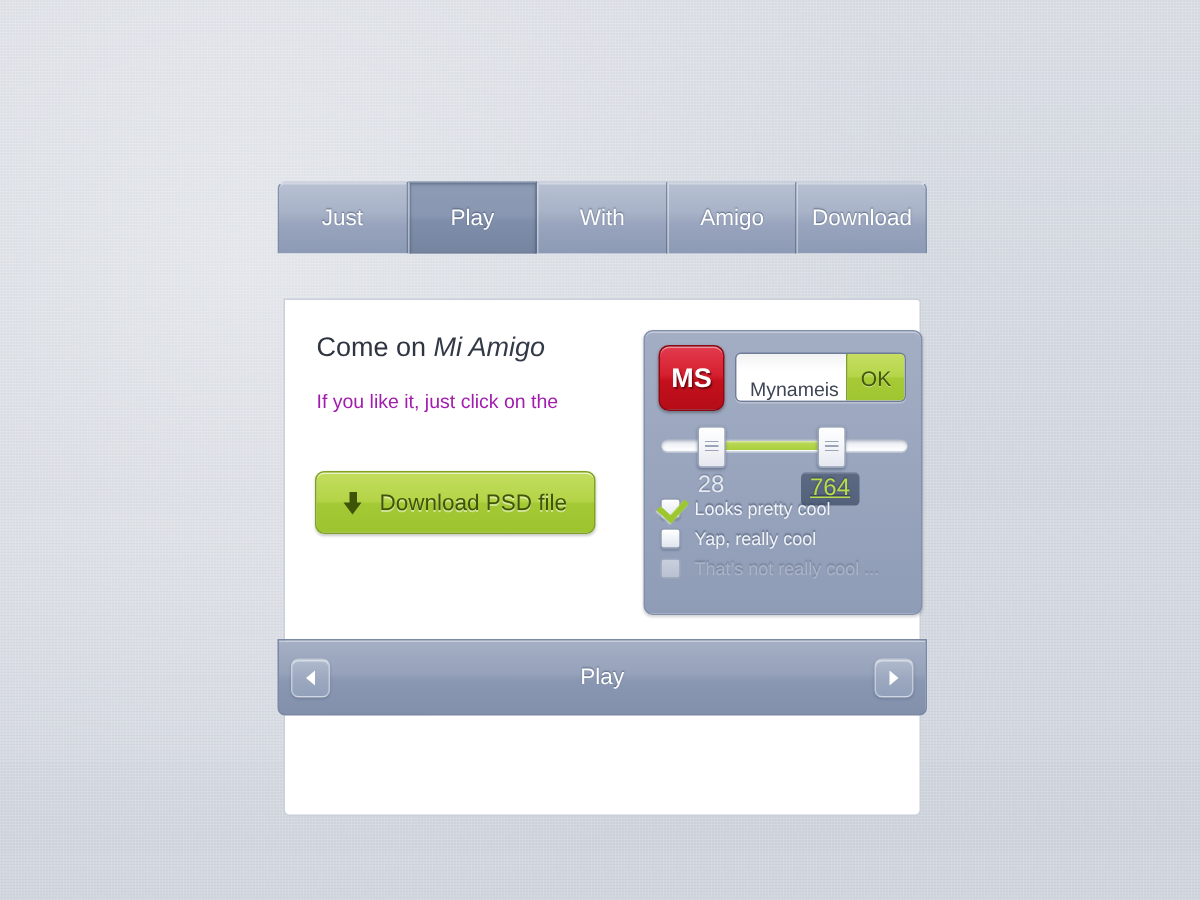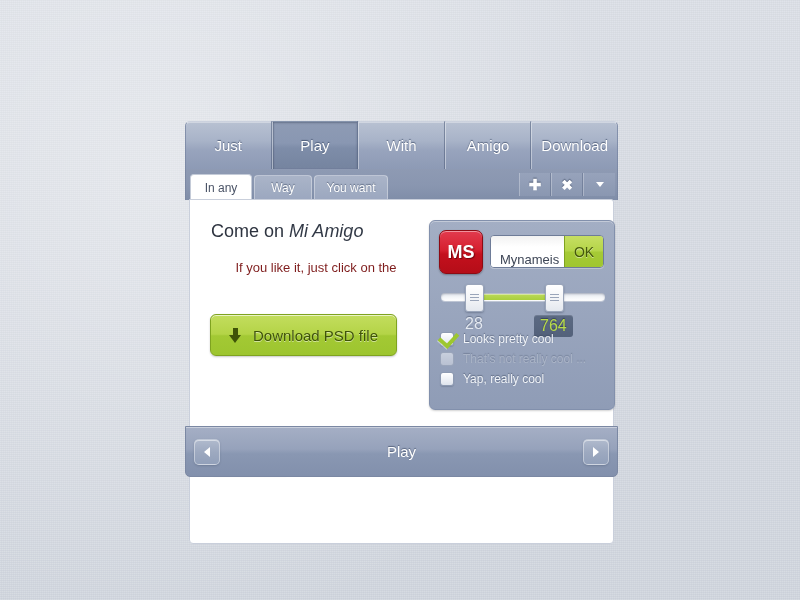--- a/index.html
+++ b/index.html
@@ -126,22 +126,21 @@
   }
   .headline b { font-weight: normal; }
   .headline i { font-style: italic; font-weight: normal; color: #333a47; }
 
   .bodytext {
     position: absolute;
     left: 21px; top: 58px;
     width: 210px;
     font-size: 13px;
     line-height: 19px;
-    color: #7f1d1d;
-    text-align: center;
+    color: #a21caf;
   }
 
   .btn-download {
     position: absolute;
     left: 20px; top: 114px;
     width: 187px; height: 42px;
     border-radius: 6px;
     background: linear-gradient(180deg, #c3dd5e 0%, #b4d447 48%, #a3c934 52%, #9dc52f 100%);
     border: 1px solid #7fa320;
     box-shadow: inset 0 1px 0 rgba(255,255,255,0.65), 0 1px 2px rgba(0,0,0,0.22);
@@ -430,41 +429,20 @@
       <span>With</span>
     </div>
     <div class="maintab">
       <span>Amigo</span>
     </div>
     <div class="maintab">
       <span>Download</span>
     </div>
   </div>
 
-  <div class="subtabbar">
-    <div class="subtab active" style="left:4px; width:62px;">
-      <span>In any</span>
-    </div>
-    <div class="subtab" style="left:68px; width:58px;">
-      <span>Way</span>
-    </div>
-    <div class="subtab" style="left:128px; width:74px;">
-      <span>You want</span>
-    </div>
-
-    <div class="subtab-btn" style="left:333px; width:32px;">
-      <span class="plus-icon">✚</span>
-    </div>
-    <div class="subtab-btn" style="left:365px; width:32px;">
-      <span class="x-icon">✖</span>
-    </div>
-    <div class="subtab-btn" style="left:397px; width:32px; border-right:none;">
-      <span class="chev-icon"></span>
-    </div>
-  </div>
 
   <div class="content">
 
     <div class="headline">
       <b>Come on </b><i>Mi Amigo</i>
     </div>
 
     <div class="bodytext">
       <div>If you like it, just click on the</div>
     </div>
@@ -497,36 +475,36 @@
         <div class="slider-fill"></div>
 
         <div class="slider-handle" style="left:24px;">
           <span class="grip"></span>
         </div>
         <div class="slider-handle" style="left:104px;">
           <span class="grip"></span>
         </div>
 
         <div class="slider-val plain" style="left:18px; width:30px;">28</div>
-        <div class="slider-val badge" style="left:93px;">764</div>
+        <div class="slider-val badge" style="left:93px;text-decoration:underline;">764</div>
       </div>
 
       <div class="checklist">
         <div class="checkrow">
           <span class="cbox checked"></span>
           <span class="ctext">Looks pretty cool</span>
         </div>
         <div class="checkrow">
+          <span class="cbox"></span>
+          <span class="ctext">Yap,  really cool</span>
+        </div>
+        <div class="checkrow">
           <span class="cbox disabled"></span>
           <span class="ctext dim">That’s not really cool ...</span>
         </div>
-        <div class="checkrow">
-          <span class="cbox"></span>
-          <span class="ctext">Yap,  really cool</span>
-        </div>
       </div>
 
     </div>
   </div>
 
   <div class="footer">
     <div class="nav-btn left">
       <span class="tri left"></span>
     </div>
     <span class="footer-title">Play</span>

